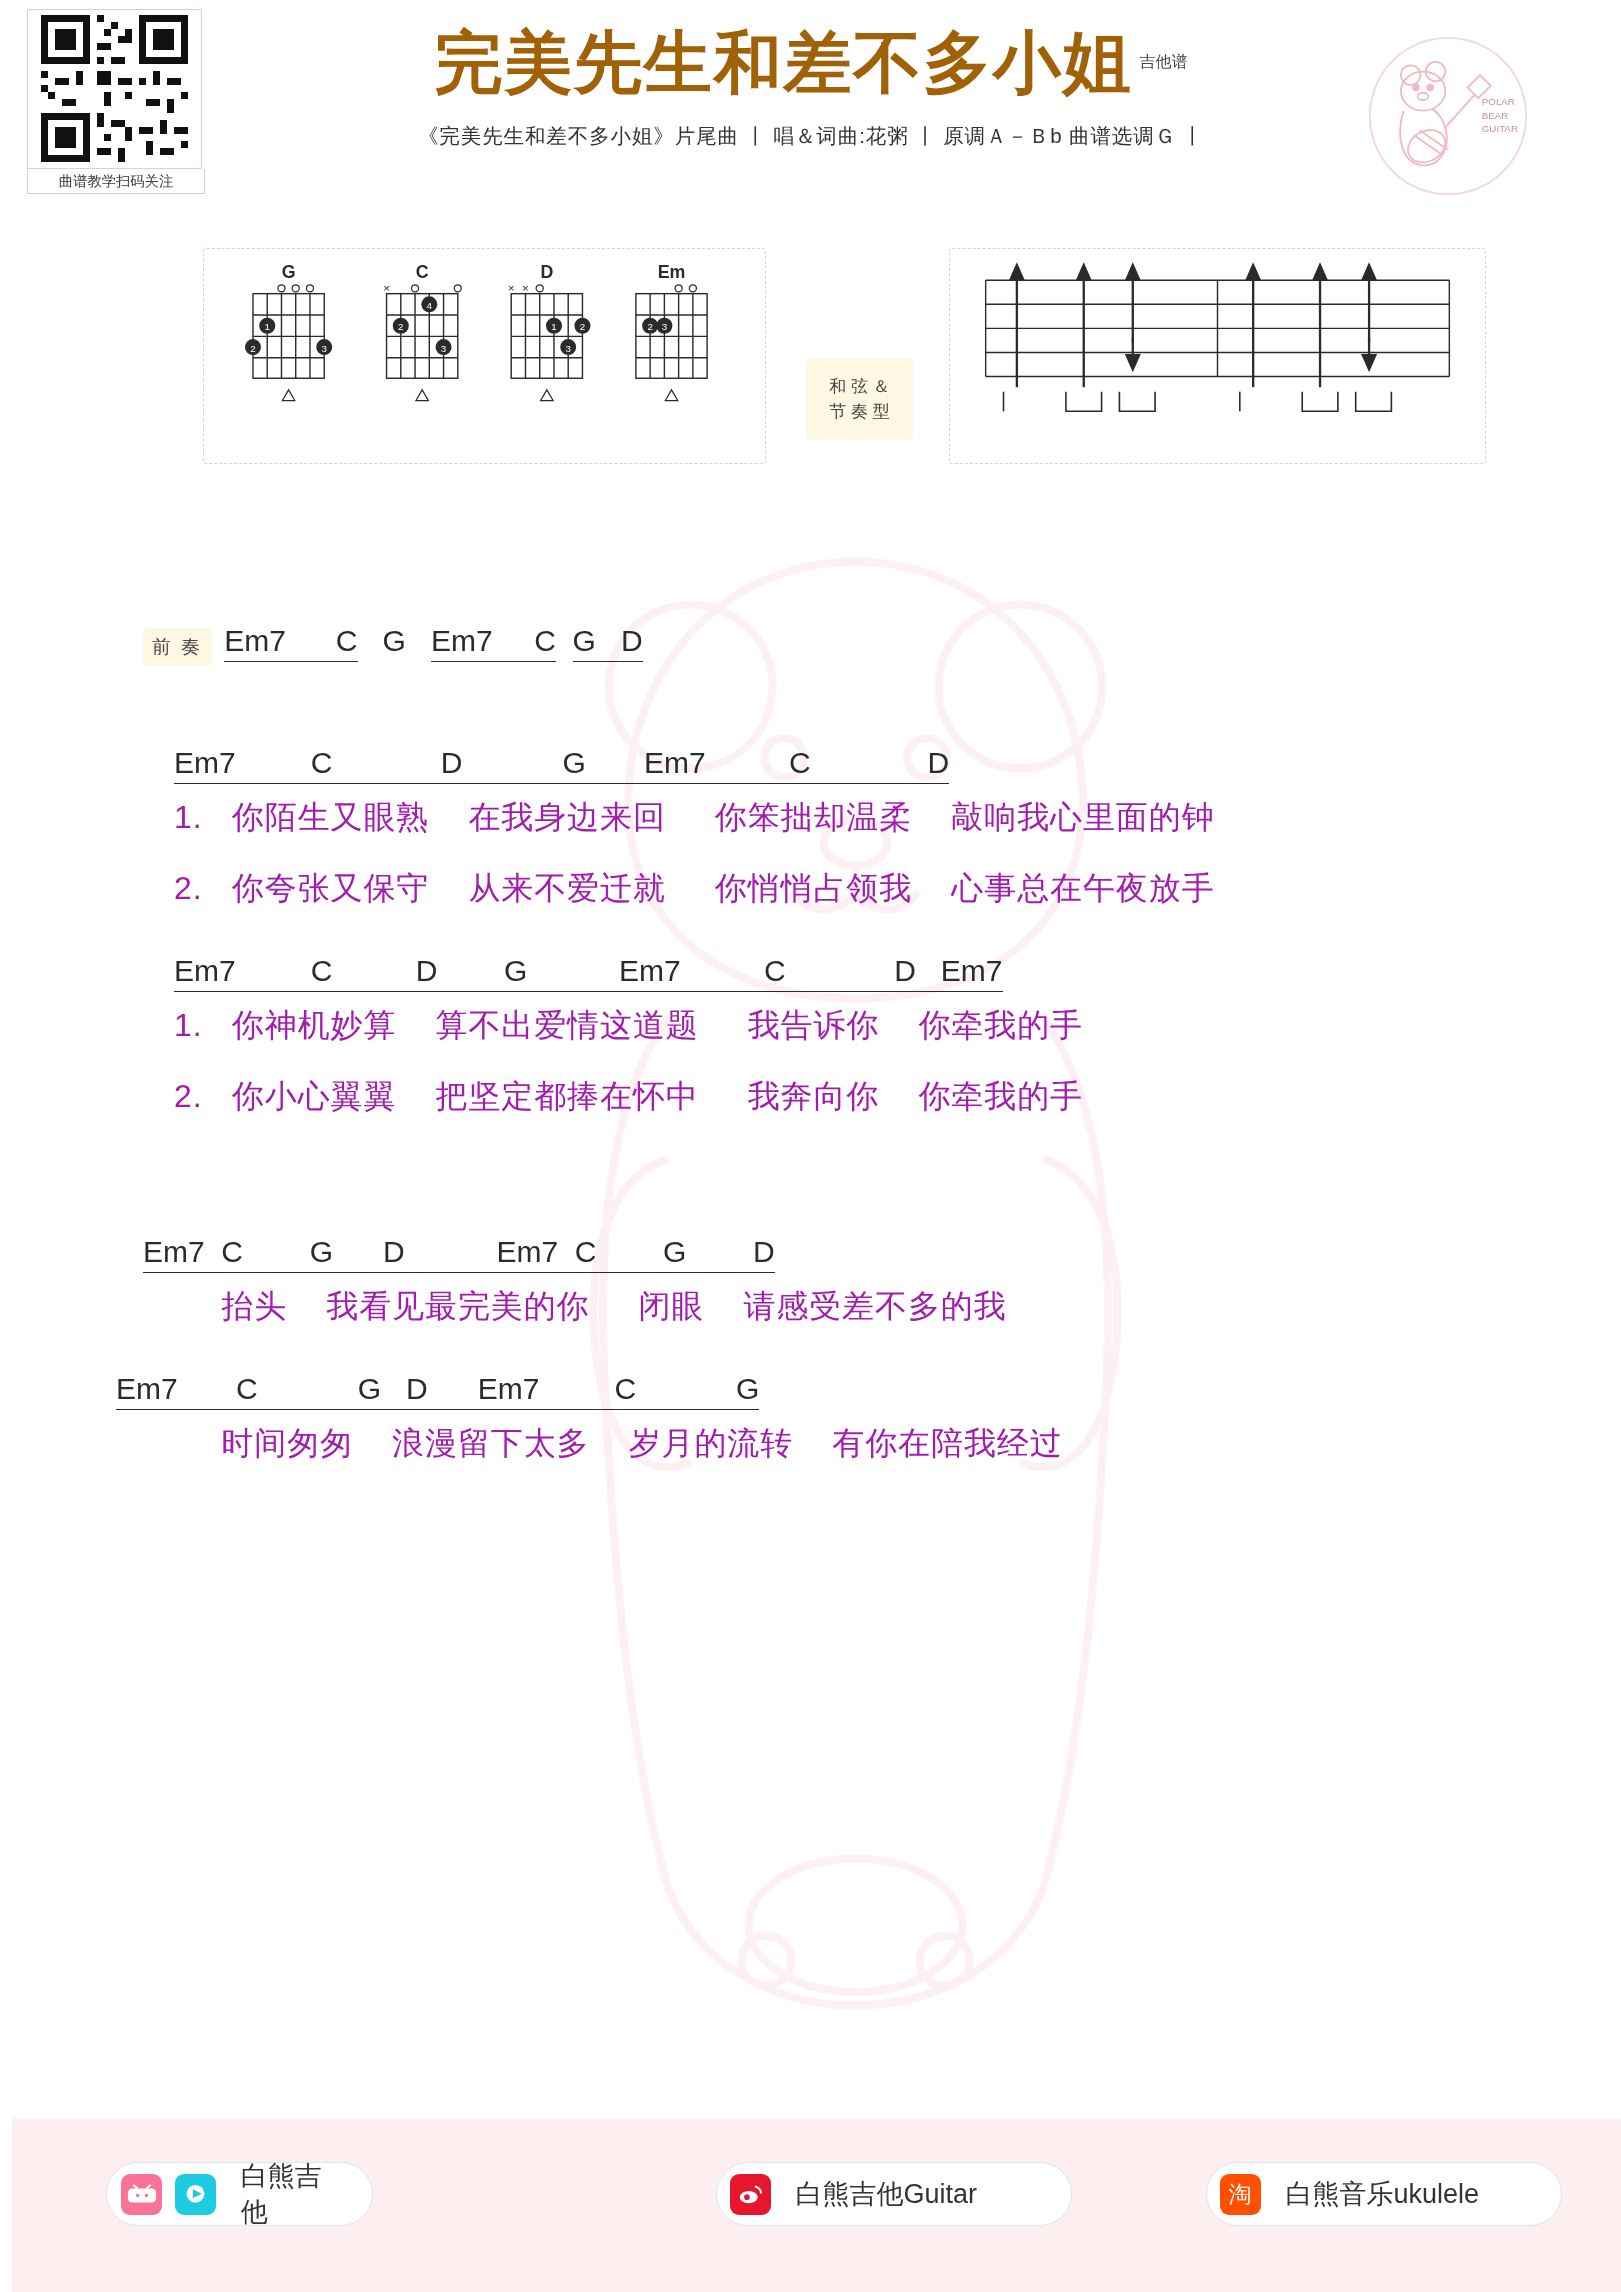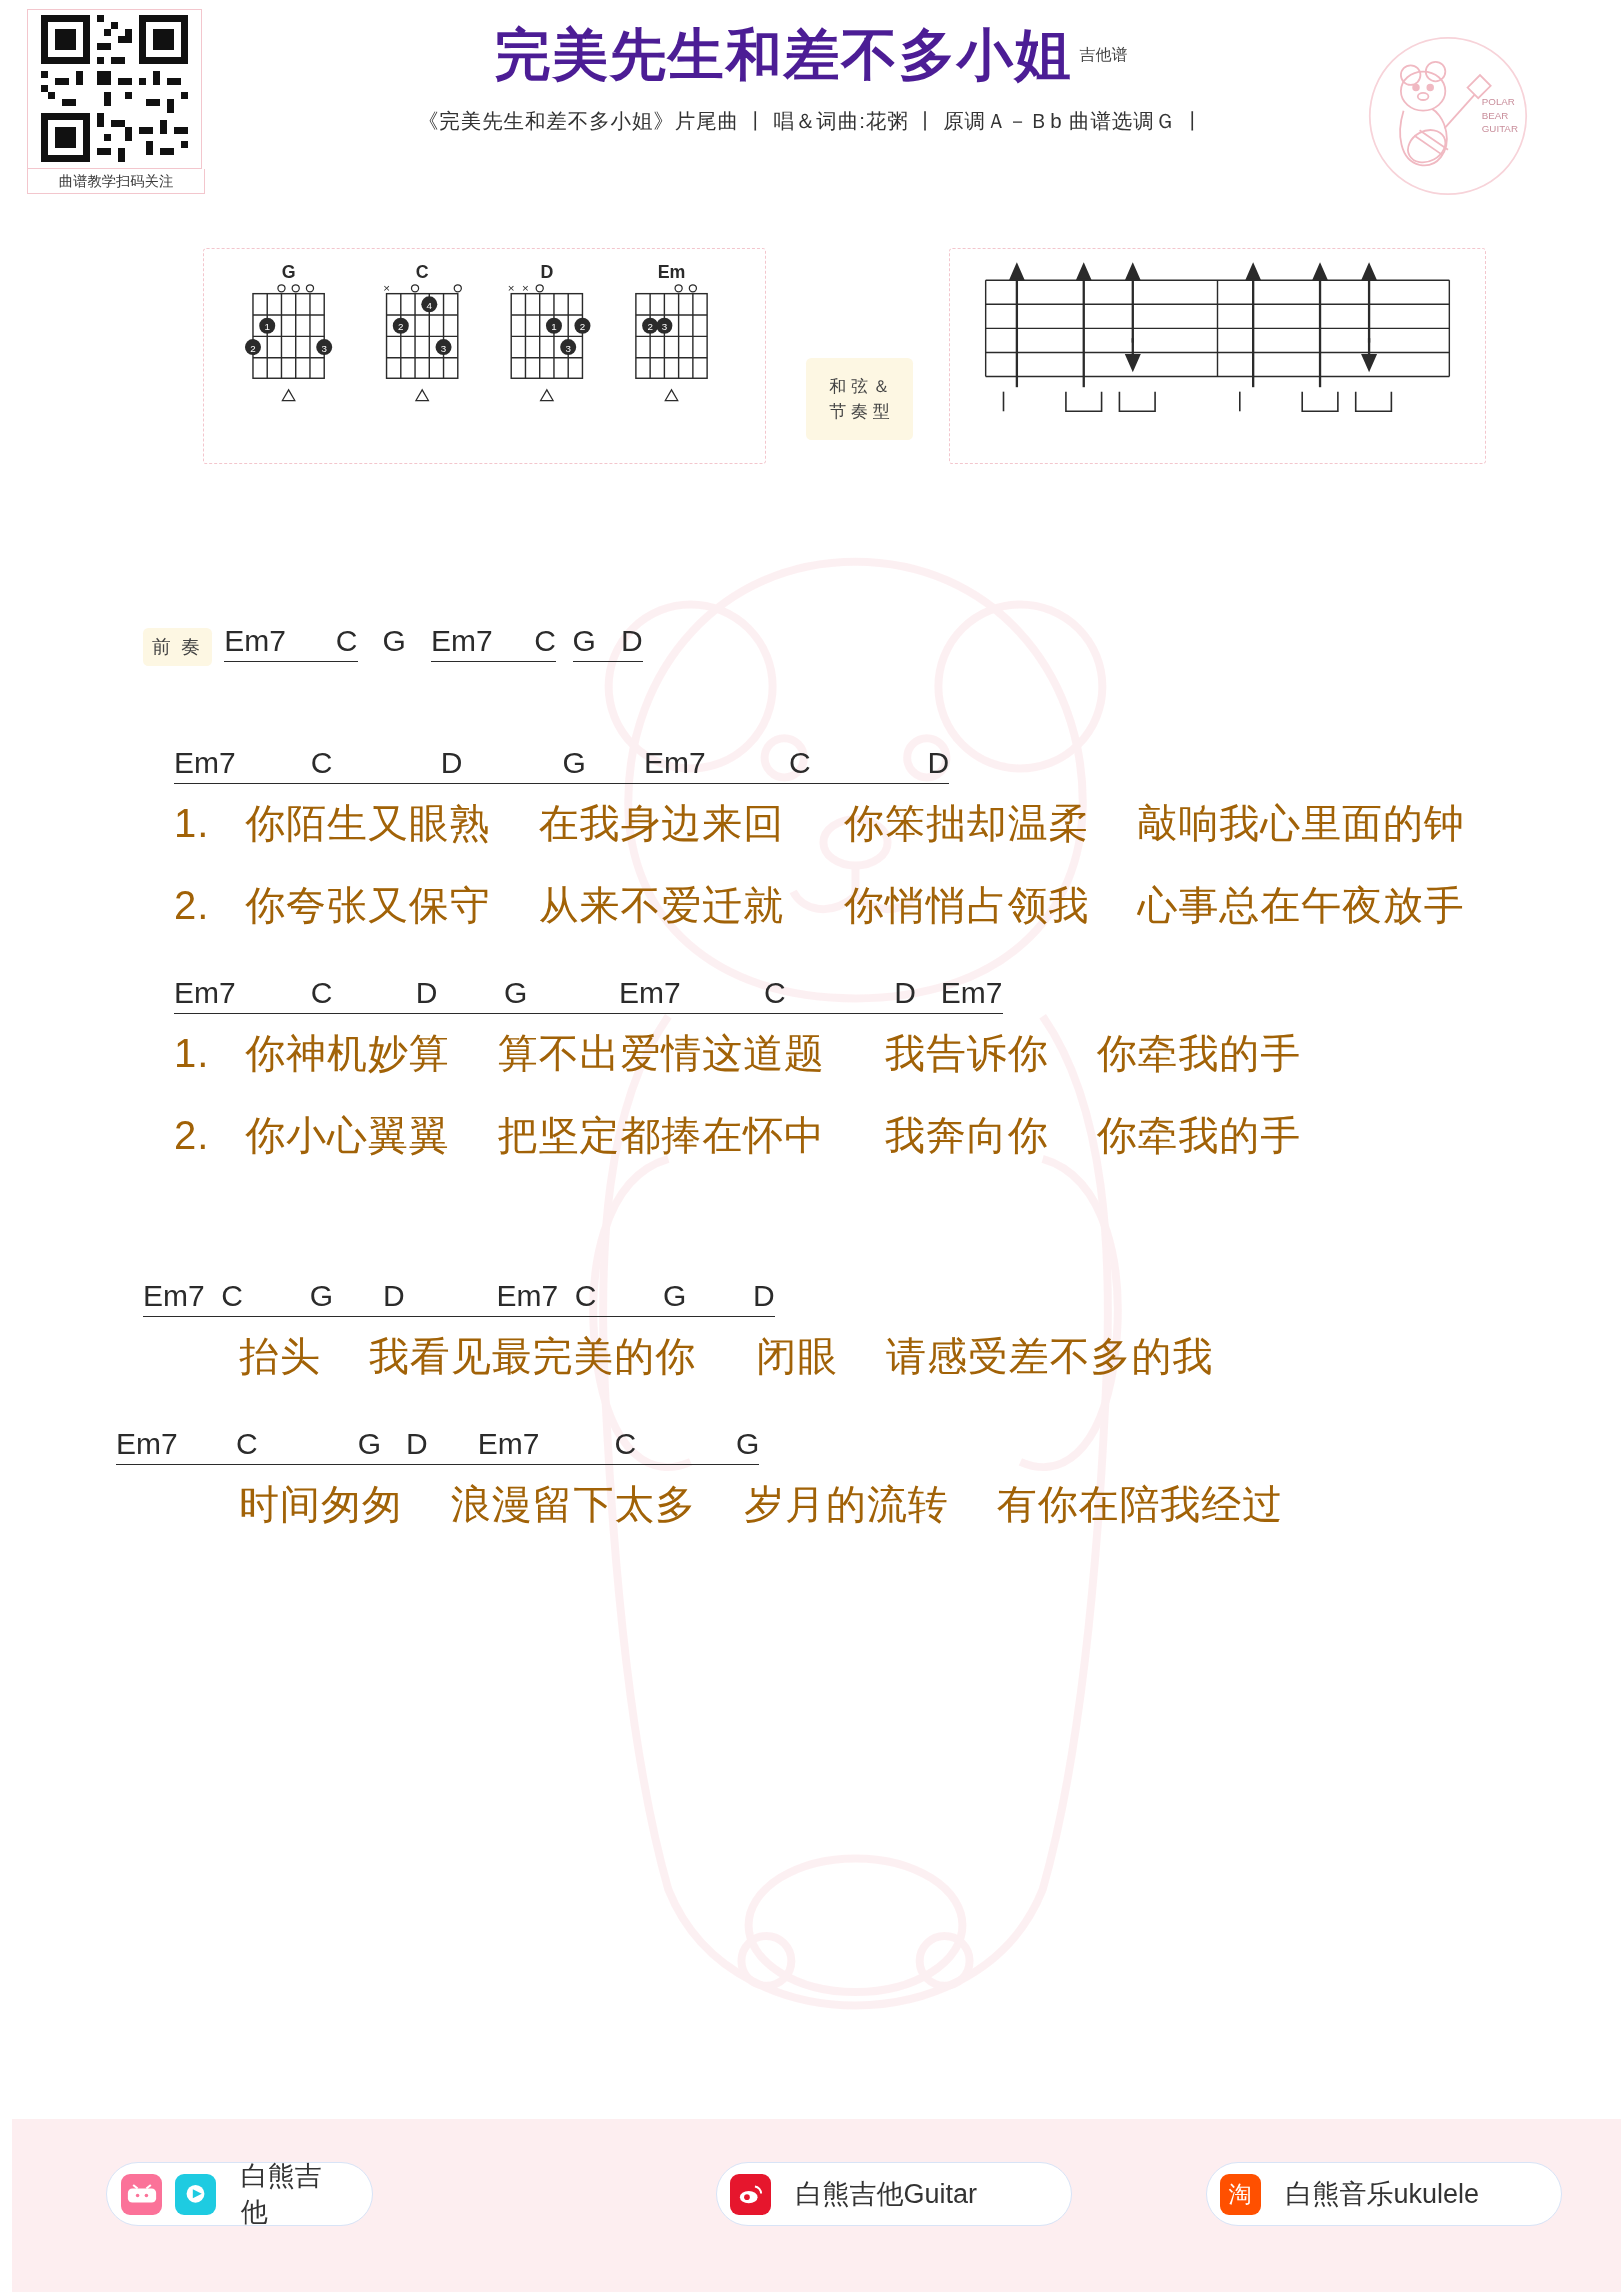--- a/index.html
+++ b/index.html
@@ -26,21 +26,21 @@
   .qr-grid{width:100%;height:100%;}
   .qr-cap{
     width:178px;text-align:center;font-size:14.3px;color:#3a3a3a;
     border:1.8px solid #f3c6cd;border-top:none;box-sizing:border-box;padding:2.7px 0;
     background:#fff;
   }
   .title-wrap{
     position:absolute;left:0;top:18px;width:1622px;text-align:center;
   }
   .title{
-    font-size:56px;font-weight:bold;color:#4c1d95;letter-spacing:1.8px;
+    font-size:68px;font-weight:bold;color:#a16207;letter-spacing:1.8px;
     display:inline-block;vertical-align:middle;
   }
   .title-sub{
     font-size:16px;color:#444;display:inline-block;vertical-align:baseline;margin-left:7.1px;
   }
   .subtitle{
     margin-top:12.5px;font-size:20.5px;color:#333;letter-spacing:0.9px;
   }
   .logo{
     position:absolute;right:94px;top:36px;width:160px;height:160px;
@@ -63,21 +63,21 @@
   
   .sheet{position:absolute;left:0;top:624px;width:1428px;}
   .row{position:relative;}
   .chordline{
     font-size:30px;color:#2b2b2b;white-space:pre;letter-spacing:0px;
     font-family:"Liberation Sans", sans-serif;
     margin:0 0 3.6px 0;
   }
   .chordline .u{border-bottom:1.8px solid #2b2b2b;padding-bottom:3.6px;}
   .lyricline{
-    font-size:40px;color:#a16207;white-space:pre;margin:0 0 9px 0;
+    font-size:32px;color:#a21caf;white-space:pre;margin:0 0 9px 0;
     letter-spacing:0.9px;
   }
   .section-tag{
     display:inline-block;background:#fdf7e3;border-radius:5.3px;
     font-size:18.7px;color:#444;padding:6.2px 9px;margin-right:12.5px;
     vertical-align:middle;letter-spacing:2.7px;
   }
   
   .footer{
     position:absolute;left:12px;bottom:0;width:1622px;height:174px;

